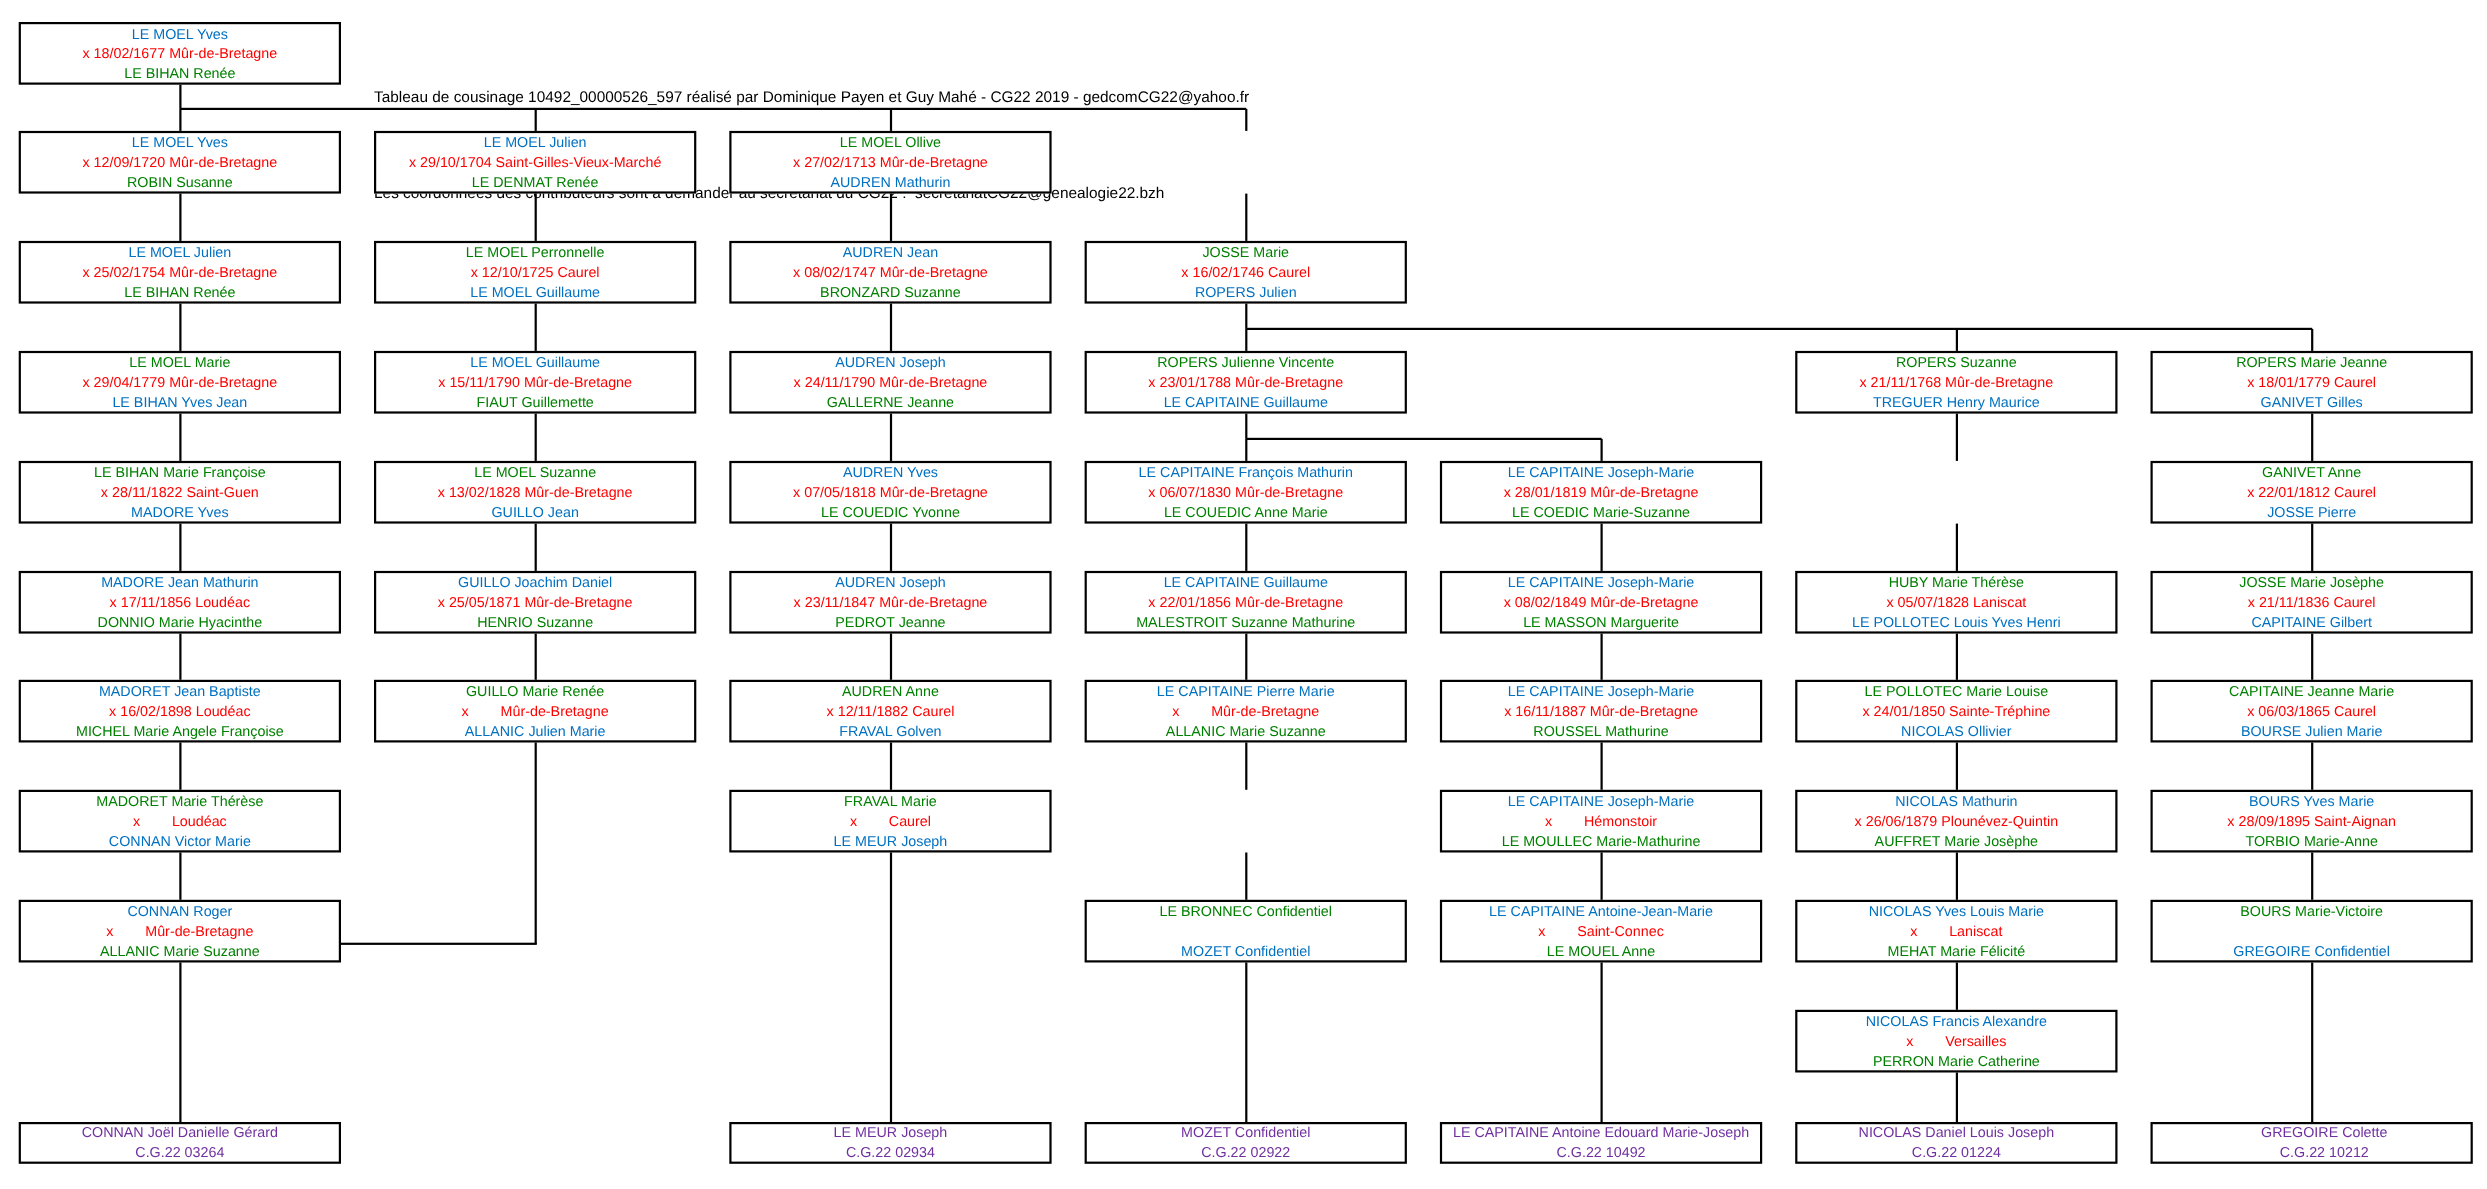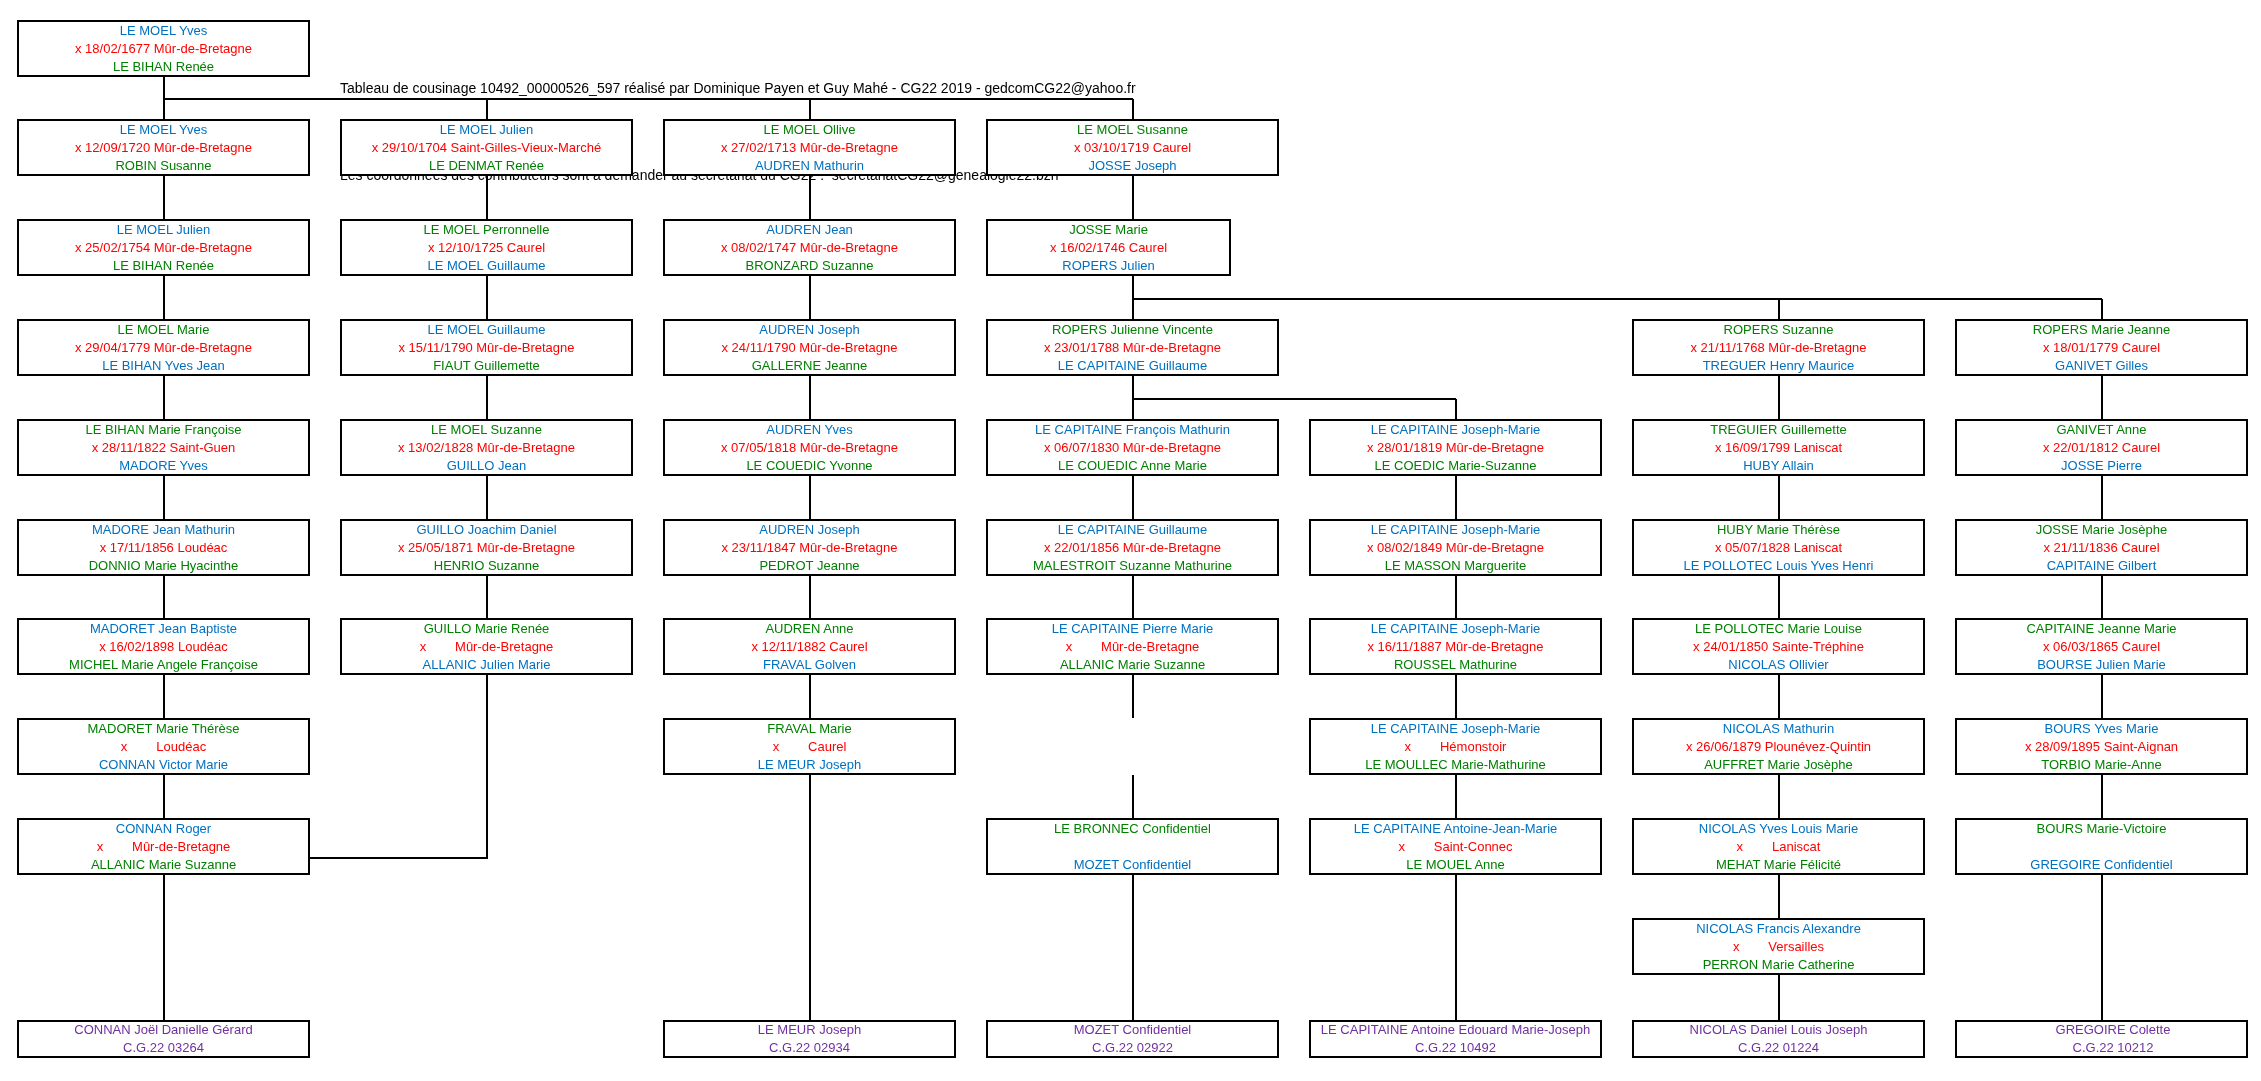--- a/index.html
+++ b/index.html
@@ -33,41 +33,36 @@
     <div class="box" style="left: 340px; top: 119px; width: 293px; height: 57px;">
       <span style="color: rgb(0, 112, 192);">LE MOEL Julien</span>
       <span style="color: rgb(255, 0, 0);">x 29/10/1704 Saint-Gilles-Vieux-Marché</span>
       <span style="color: rgb(0, 128, 0);">LE DENMAT Renée</span>
     </div>
     <div class="box" style="left: 663px; top: 119px; width: 293px; height: 57px;">
       <span style="color: rgb(0, 128, 0);">LE MOEL Ollive</span>
       <span style="color: rgb(255, 0, 0);">x 27/02/1713 Mûr-de-Bretagne</span>
       <span style="color: rgb(0, 112, 192);">AUDREN Mathurin</span>
     </div>
-    <div class="box" style="left: 986px; top: 119px; width: 293px; height: 57px;">
-      <span style="color: rgb(0, 128, 0);">LE MOEL Susanne</span>
-      <span style="color: rgb(255, 0, 0);">x 03/10/1719 Caurel</span>
-      <span style="color: rgb(0, 112, 192);">JOSSE Joseph</span>
-    </div>
     <div class="box" style="left: 17px; top: 219px; width: 293px; height: 57px;">
       <span style="color: rgb(0, 112, 192);">LE MOEL Julien</span>
       <span style="color: rgb(255, 0, 0);">x 25/02/1754 Mûr-de-Bretagne</span>
       <span style="color: rgb(0, 128, 0);">LE BIHAN Renée</span>
     </div>
     <div class="box" style="left: 340px; top: 219px; width: 293px; height: 57px;">
       <span style="color: rgb(0, 128, 0);">LE MOEL Perronnelle</span>
       <span style="color: rgb(255, 0, 0);">x 12/10/1725 Caurel</span>
       <span style="color: rgb(0, 112, 192);">LE MOEL Guillaume</span>
     </div>
     <div class="box" style="left: 663px; top: 219px; width: 293px; height: 57px;">
       <span style="color: rgb(0, 112, 192);">AUDREN Jean</span>
       <span style="color: rgb(255, 0, 0);">x 08/02/1747 Mûr-de-Bretagne</span>
       <span style="color: rgb(0, 128, 0);">BRONZARD Suzanne</span>
     </div>
-    <div class="box" style="left: 986px; top: 219px; width: 245px; height: 57px;">
+    <div class="box" style="left: 986px; top: 219px; width: 293px; height: 57px;">
       <span style="color: rgb(0, 128, 0);">JOSSE Marie</span>
       <span style="color: rgb(255, 0, 0);">x 16/02/1746 Caurel</span>
       <span style="color: rgb(0, 112, 192);">ROPERS Julien</span>
     </div>
     <div class="box" style="left: 17px; top: 319px; width: 293px; height: 57px;">
       <span style="color: rgb(0, 128, 0);">LE MOEL Marie</span>
       <span style="color: rgb(255, 0, 0);">x 29/04/1779 Mûr-de-Bretagne</span>
       <span style="color: rgb(0, 112, 192);">LE BIHAN Yves Jean</span>
     </div>
     <div class="box" style="left: 340px; top: 319px; width: 293px; height: 57px;">
@@ -112,25 +107,20 @@
     </div>
     <div class="box" style="left: 986px; top: 419px; width: 293px; height: 57px;">
       <span style="color: rgb(0, 112, 192);">LE CAPITAINE François Mathurin</span>
       <span style="color: rgb(255, 0, 0);">x 06/07/1830 Mûr-de-Bretagne</span>
       <span style="color: rgb(0, 128, 0);">LE COUEDIC Anne Marie</span>
     </div>
     <div class="box" style="left: 1309px; top: 419px; width: 293px; height: 57px;">
       <span style="color: rgb(0, 112, 192);">LE CAPITAINE Joseph-Marie</span>
       <span style="color: rgb(255, 0, 0);">x 28/01/1819 Mûr-de-Bretagne</span>
       <span style="color: rgb(0, 128, 0);">LE COEDIC Marie-Suzanne</span>
-    </div>
-    <div class="box" style="left: 1632px; top: 419px; width: 293px; height: 57px;">
-      <span style="color: rgb(0, 128, 0);">TREGUIER Guillemette</span>
-      <span style="color: rgb(255, 0, 0);">x 16/09/1799 Laniscat</span>
-      <span style="color: rgb(0, 112, 192);">HUBY Allain</span>
     </div>
     <div class="box" style="left: 1955px; top: 419px; width: 293px; height: 57px;">
       <span style="color: rgb(0, 128, 0);">GANIVET Anne</span>
       <span style="color: rgb(255, 0, 0);">x 22/01/1812 Caurel</span>
       <span style="color: rgb(0, 112, 192);">JOSSE Pierre</span>
     </div>
     <div class="box" style="left: 17px; top: 519px; width: 293px; height: 57px;">
       <span style="color: rgb(0, 112, 192);">MADORE Jean Mathurin</span>
       <span style="color: rgb(255, 0, 0);">x 17/11/1856 Loudéac</span>
       <span style="color: rgb(0, 128, 0);">DONNIO Marie Hyacinthe</span>

